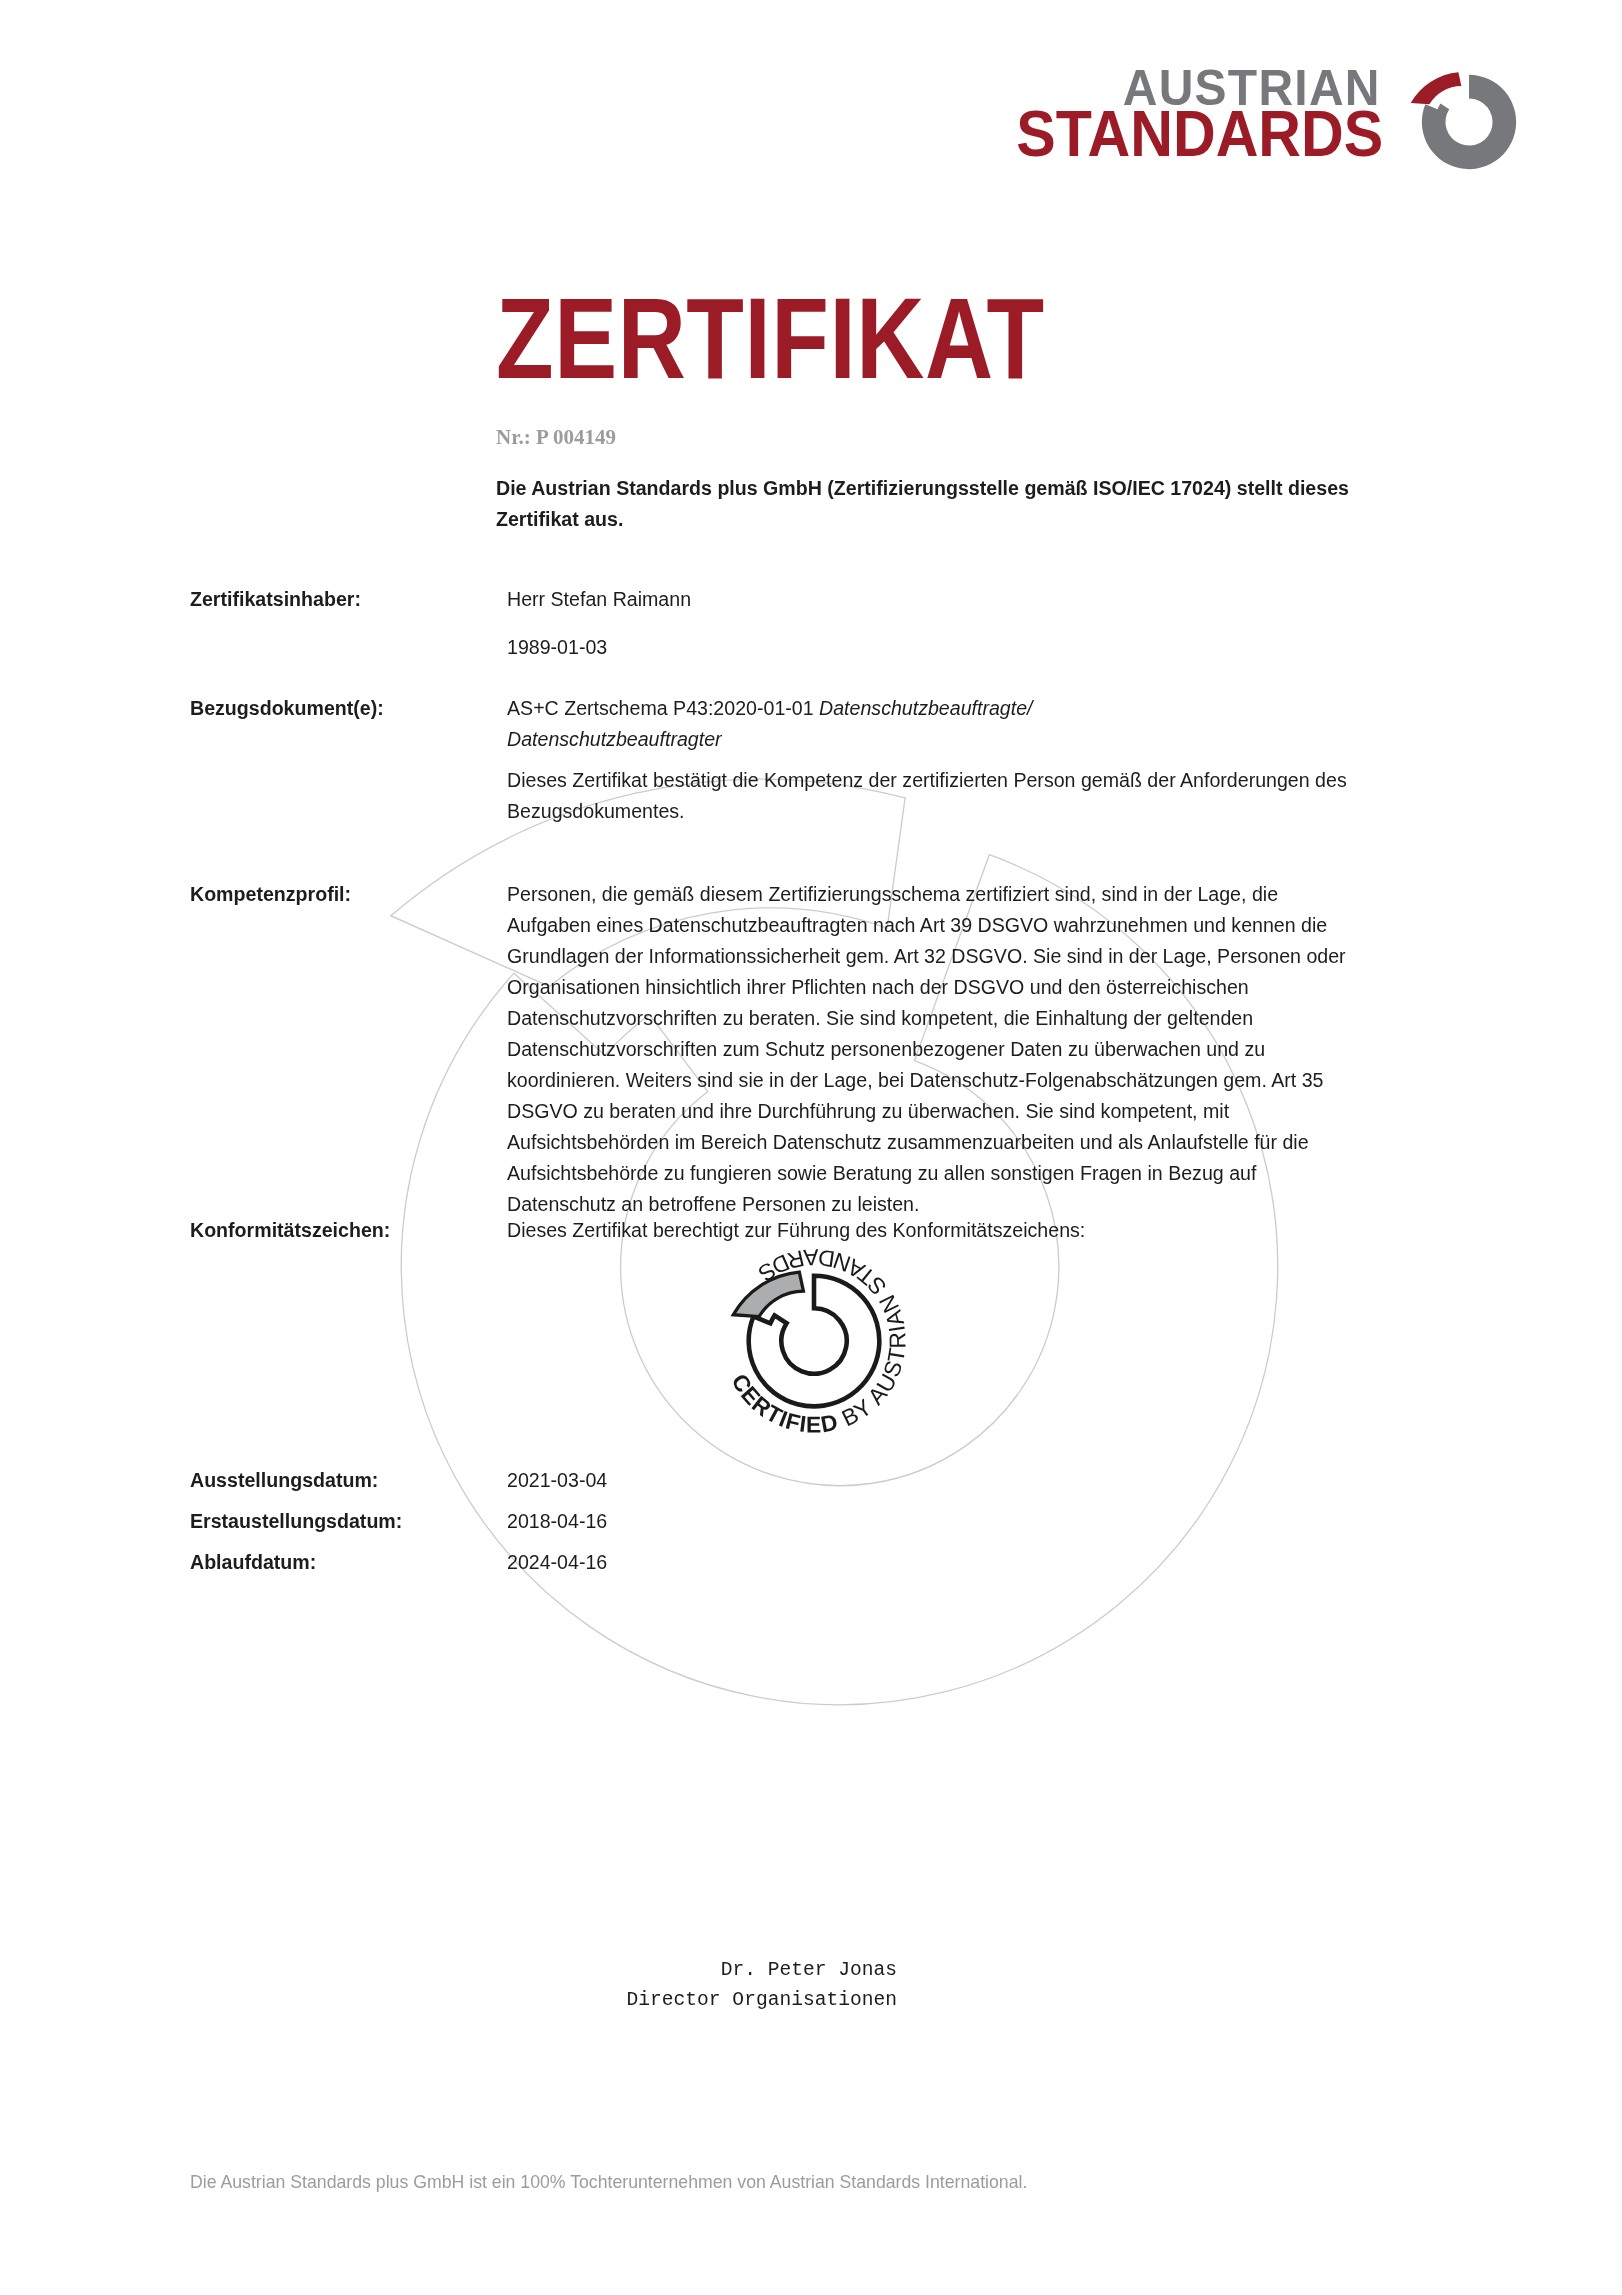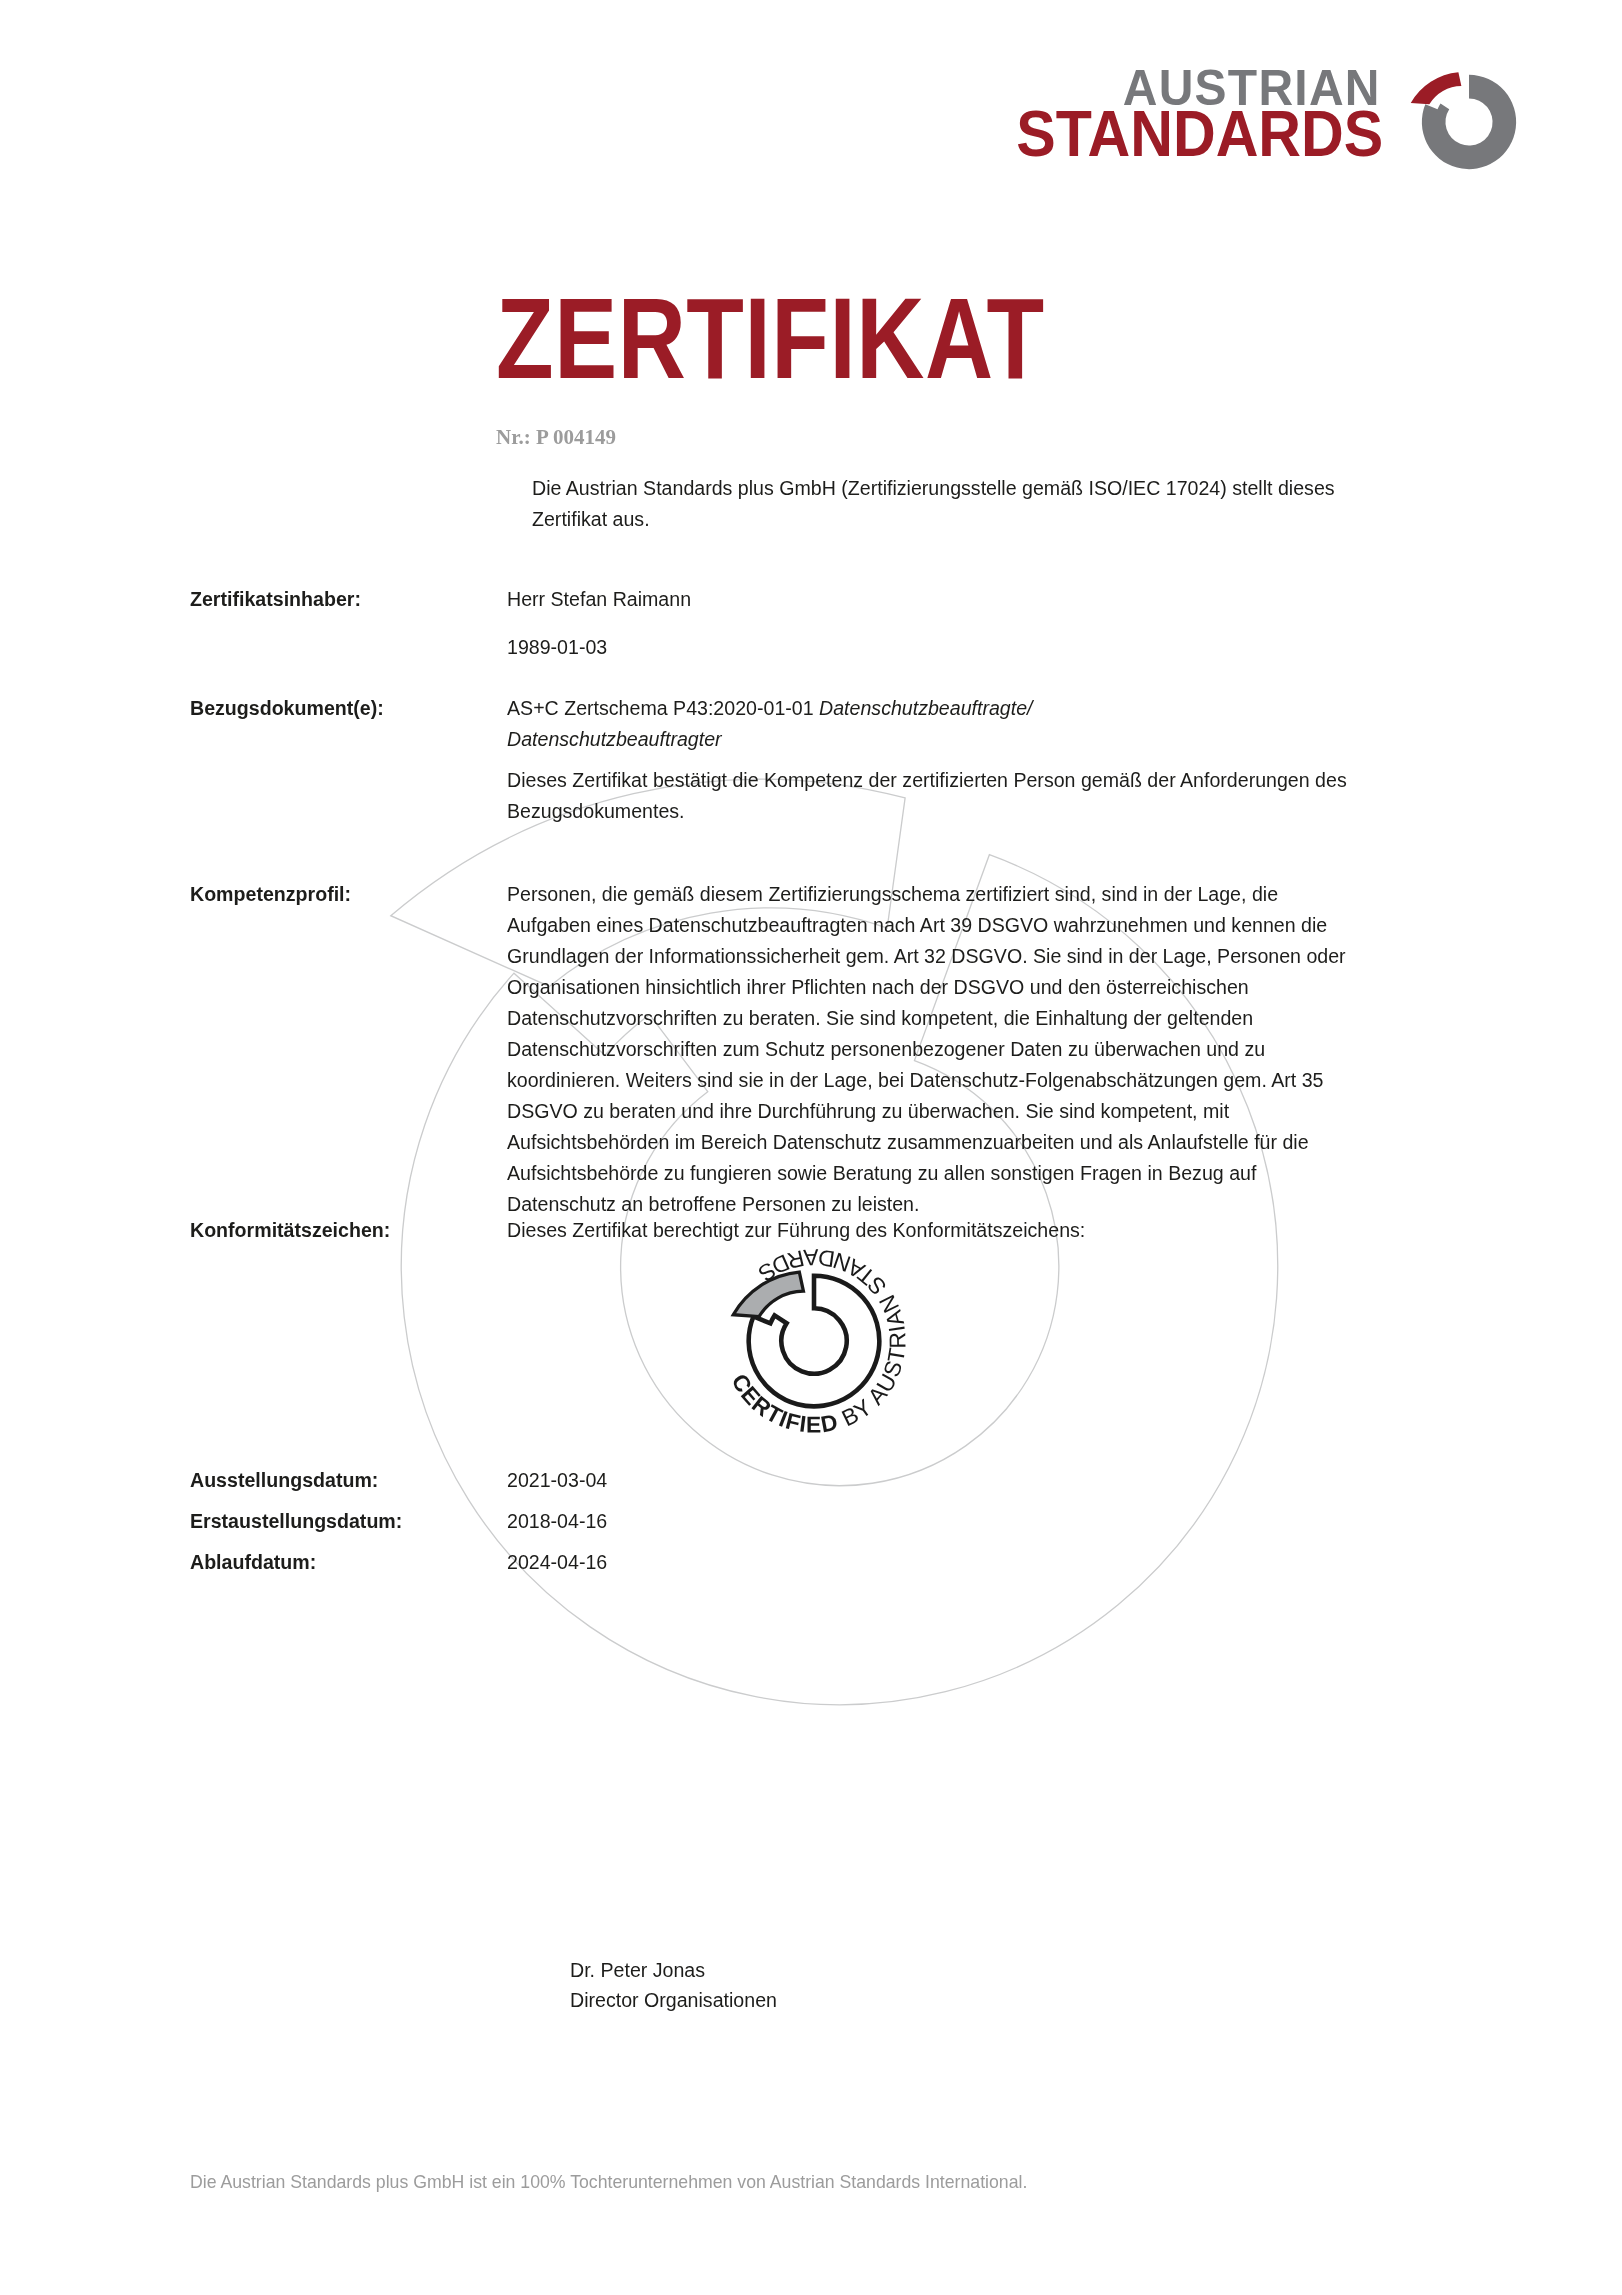--- a/index.html
+++ b/index.html
@@ -40,21 +40,21 @@
     font-weight:bold;color:#9B1C26;
     letter-spacing:0.7px;
     transform:scaleX(0.82);transform-origin:0 50%;
   }
   .cert-number{
     left:496px;top:425px;
     font-size:21px;font-weight:bold;color:#9C9C9C;font-family:Liberation Serif, serif;
   }
   .issuer-statement{
     left:496px;top:473px;width:870px;
-    font-size:19.6px;font-weight:normal;line-height:1.58;margin-left:36px;
+    font-size:19.6px;font-weight:bold;line-height:1.58;
   }
 
   
   .lbl{left:190px;font-size:19.6px;font-weight:bold;line-height:1.58;}
   .val{left:507px;font-size:19.6px;line-height:1.58;}
   .value-block{width:854px;}
   .pre{white-space:pre-line;}
   .it{font-style:italic;}
 
   .r-holder-l,.r-holder-name{top:584px;}
@@ -72,21 +72,21 @@
   .badge-text{
     font-family:"Liberation Sans","DejaVu Sans",sans-serif;
     font-size:35px;letter-spacing:1.5px;fill:#1a1a1a;
   }
   .badge-text .b{font-weight:bold;}
   .watermark{left:226px;top:653px;}
 
   
   .signature{
     left:570px;top:1955px;width:327px;
-    font-size:19.6px;line-height:1.55;text-align:left;
+    font-size:19.6px;line-height:1.55;text-align:right;font-family:Liberation Mono, monospace;
   }
   .footer{
     left:190px;top:2167px;width:1243px;
     font-size:17.7px;line-height:1.75;color:#9C9C9C;
   }
 </style>
 </head>
 <body>
 
 <svg width="0" height="0" style="position:absolute" aria-hidden="true">

